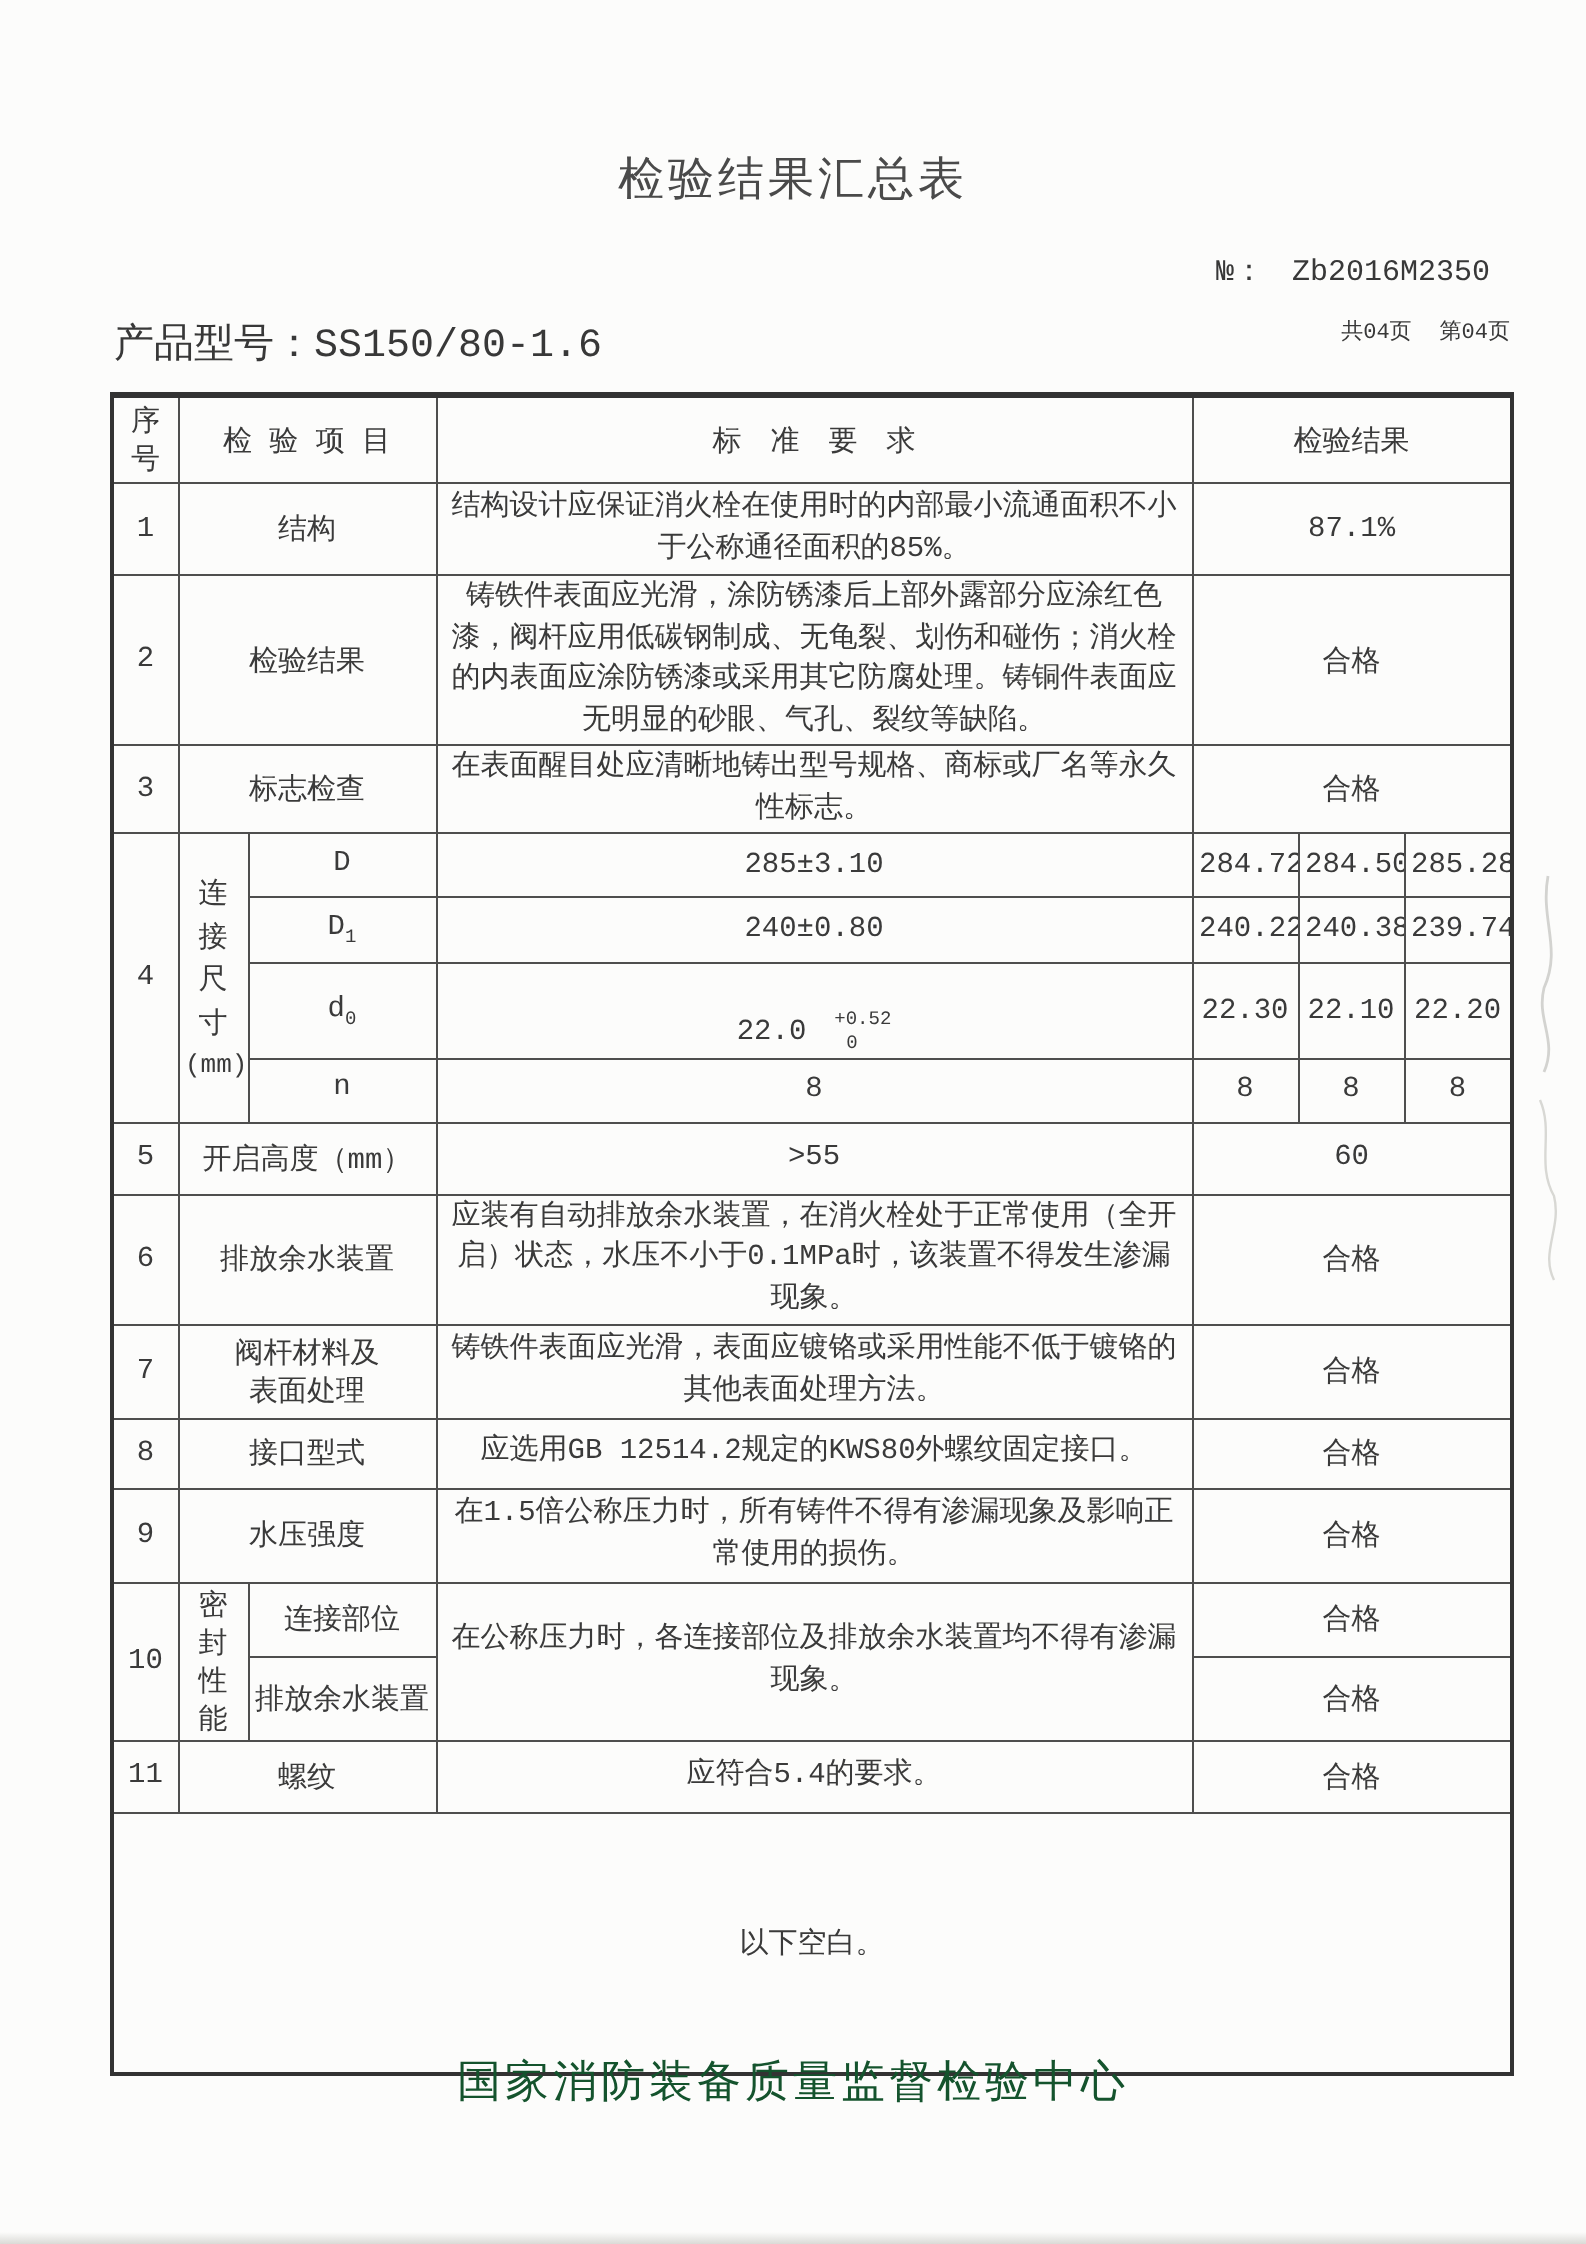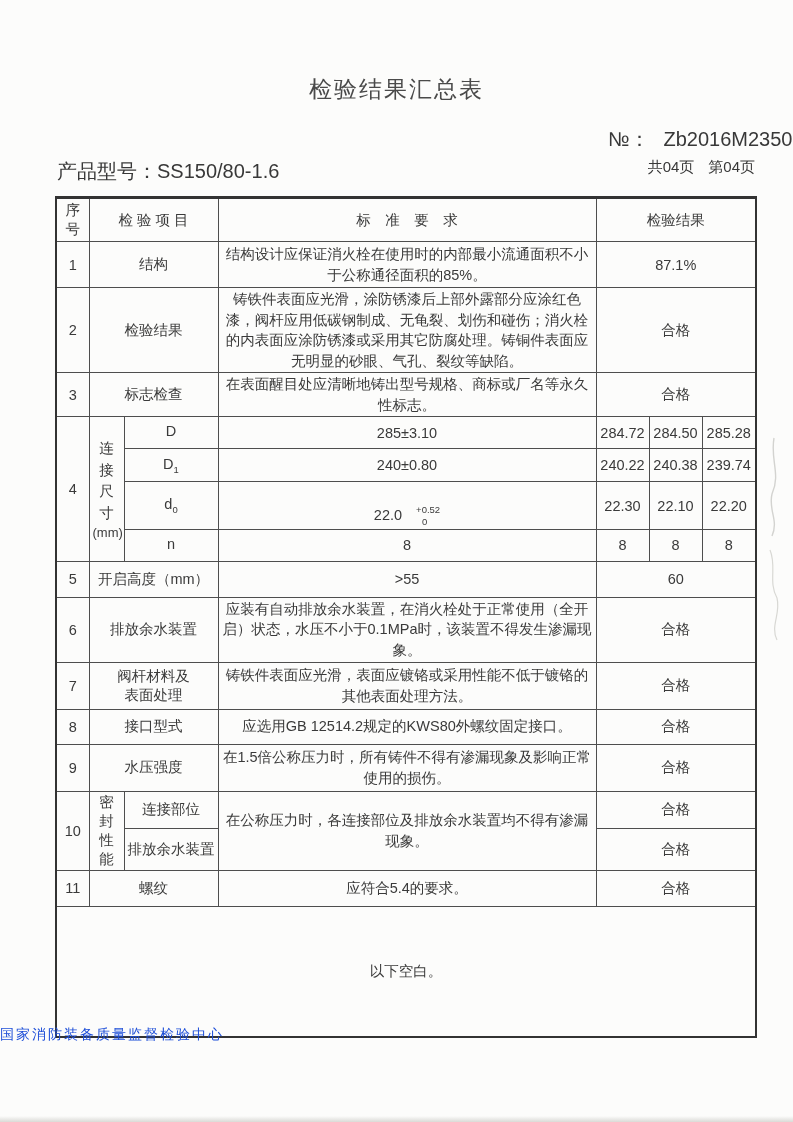--- a/index.html
+++ b/index.html
@@ -1,32 +1,32 @@
 <!DOCTYPE html>
 <html><head>
 <meta charset="utf-8">
 <style>
   html,body{margin:0;padding:0;background:#ffffff;}
   .page{
     position:relative;
     width:793px;height:1122px;
     background:#fcfcfb;
     overflow:hidden;
-    font-family:Liberation Sans, sans-serif;
+    font-family:Liberation Mono, monospace;
     color:#383838;
   }
   .title{
     position:absolute;top:74px;left:0;width:100%;
     text-align:center;font-size:23px;letter-spacing:2px;color:#4a4a4a;
   }
   .meta-line1-left{position:absolute;top:128px;left:57px;font-size:15px;}
-  .meta-line1-right{position:absolute;top:126px;left:608px;font-size:20px;}
+  .meta-line1-right{position:absolute;top:126px;left:608px;font-size:15px;}
   .meta-line1-right .val{margin-left:14px;}
   .meta-line2-left{position:absolute;top:158px;left:57px;font-size:20px;}
-  .meta-line2-right{position:absolute;top:158px;right:38px;font-size:15px;}
+  .meta-line2-right{position:absolute;top:158px;right:38px;font-size:11px;}
   .meta-line2-right span{margin-left:14px;}
 
   table.main{
     position:absolute;top:196px;left:55px;
     width:701px;table-layout:fixed;
     border-collapse:collapse;
     border:2px solid #333333;
     border-top-width:3px;
   }
   table.main td{
@@ -50,21 +50,21 @@
   .subs{font-size:9.5px;vertical-align:-4px;}
   .tolwrap{
     display:inline-block;vertical-align:middle;
     font-size:9.5px;line-height:1.25;text-align:left;
     margin-left:14px;
   }
   .tolwrap span{display:block;}
   .tol-dn{padding-left:6px;}
   .footer{
     position:absolute;top:1026px;left:0;width:100%;
-    font-size:14px;letter-spacing:2px;color:#1d4ed8;
+    text-align:center;font-size:22px;letter-spacing:2px;color:#14532d;
   }
   .pencil{position:absolute;left:760px;top:432px;}
   .scan-bottom{
     position:absolute;left:0;bottom:0;width:100%;height:6px;
     background:linear-gradient(#fcfcfb,#dadad6);
   }
 </style>
 </head>
 <body>
 

